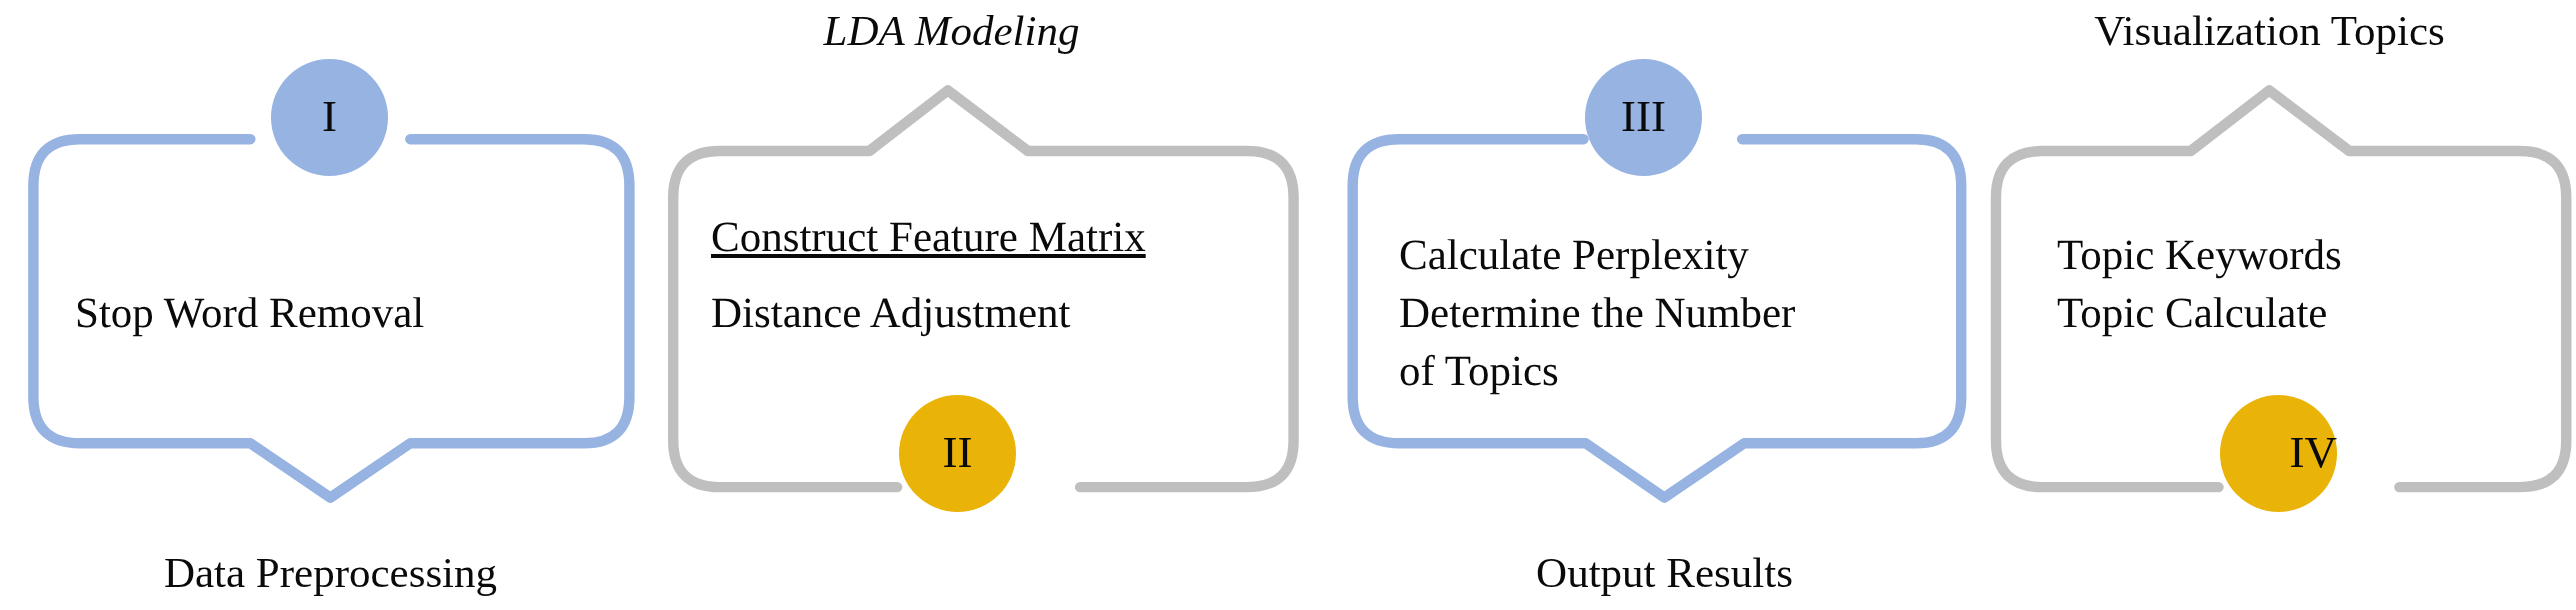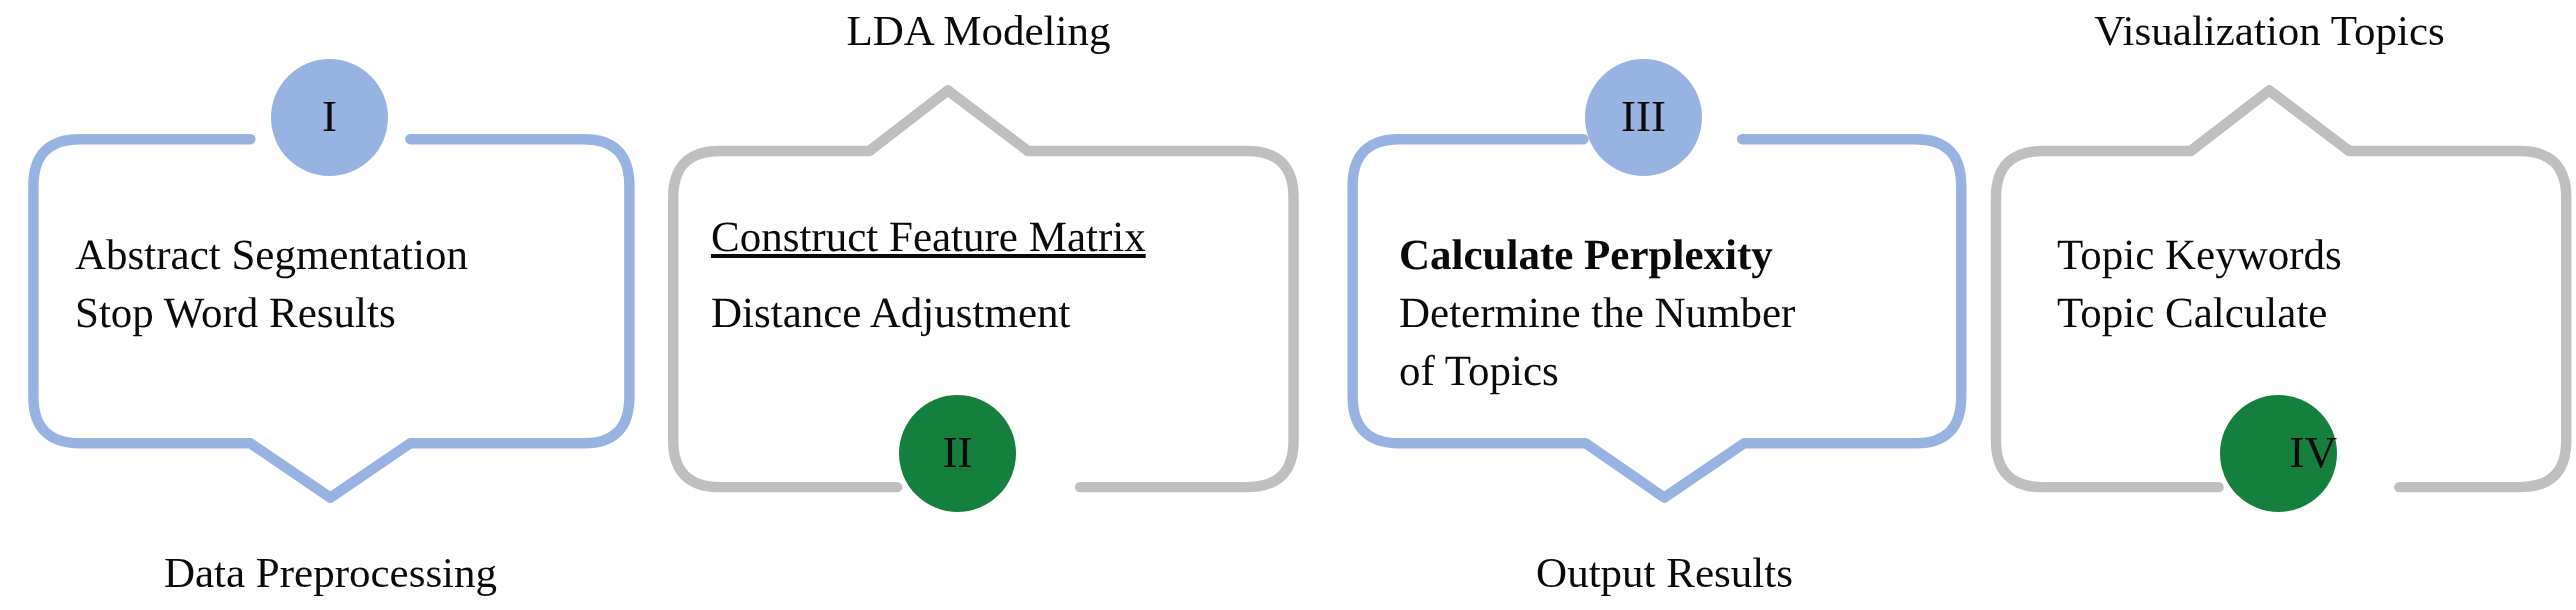--- a/index.html
+++ b/index.html
@@ -39,21 +39,21 @@
     position:absolute;
     border-radius:50%;
     display:flex;
     align-items:center;
     justify-content:center;
     font-size:45px;
     line-height:1;
     color:#0a0a0a;
   }
   .badge-blue{background:#96b3e2;}
-  .badge-gray{background:#15803d;}
+  .badge-gray{background:#eab308;}
   .badge span{display:block;transform:translateY(-1.4px);}
 </style>
 </head>
 <body>
 
 <div id="stage">
 
   <svg class="layer" viewBox="0 0 3704 878" preserveAspectRatio="none">
 
     <g>
@@ -131,35 +131,34 @@
   </div>
 
   <div class="badge badge-blue" style="left:1585px;top:59px;width:117px;height:117px;">
     <span>III</span>
   </div>
 
   <div class="badge badge-gray" style="left:2220px;top:395px;width:117px;height:117px;justify-content:flex-end;">
     <span>IV</span>
   </div>
 
-  <div class="body-text" style="left:75px;top:230px;">Abstract Segmentation</div>
-  <div class="body-text" style="left:75px;top:288px;">Stop Word Results</div>
+  <div class="body-text" style="left:75px;top:288px;">Stop Word Removal</div>
 
   <div class="body-text" style="left:711px;top:212px;text-decoration:underline;">Construct Feature Matrix</div>
   <div class="body-text" style="left:711px;top:288px;">Distance Adjustment</div>
 
-  <div class="body-text" style="left:1399px;top:230px;font-weight:bold;">Calculate Perplexity</div>
+  <div class="body-text" style="left:1399px;top:230px;">Calculate Perplexity</div>
   <div class="body-text" style="left:1399px;top:288px;">Determine the Number</div>
   <div class="body-text" style="left:1399px;top:346px;">of Topics</div>
 
   <div class="body-text" style="left:2057px;top:230px;">Topic Keywords</div>
   <div class="body-text" style="left:2057px;top:288px;">Topic Calculate</div>
 
   <div class="caption" style="left:122px;top:548px;width:417px;">Data Preprocessing</div>
 
-  <div class="caption" style="left:770px;top:5.6px;width:417px;">LDA Modeling</div>
+  <div class="caption" style="left:743px;top:5.6px;width:417px;font-style:italic;">LDA Modeling</div>
 
   <div class="caption" style="left:1456px;top:548px;width:417px;">Output Results</div>
 
   <div class="caption" style="left:2061px;top:5.6px;width:417px;">Visualization Topics</div>
 
 </div>
 
 
 </body></html>

